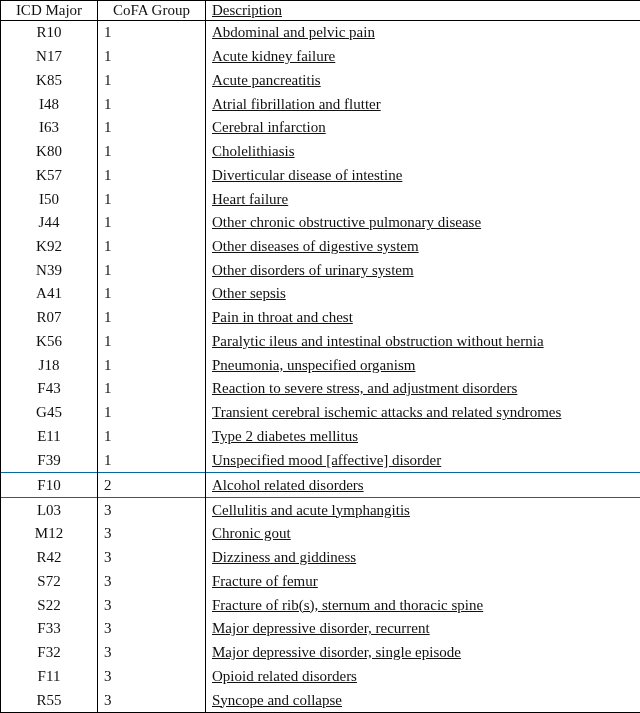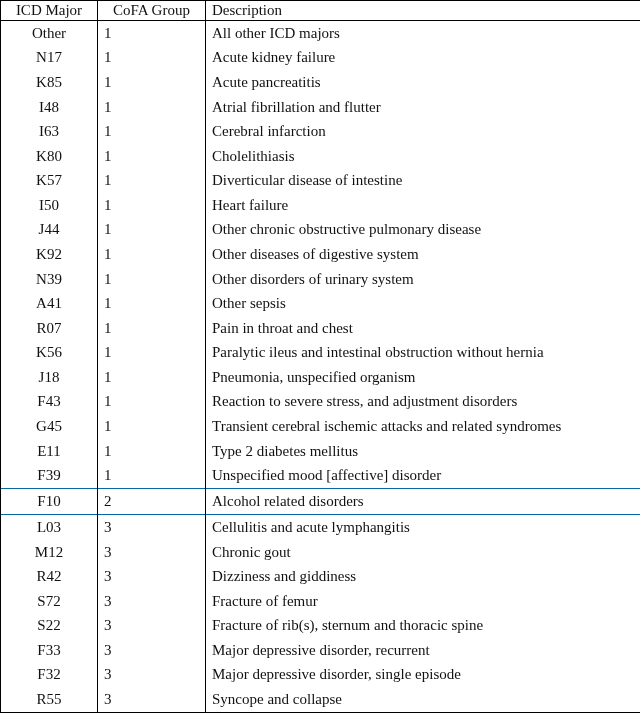--- a/index.html
+++ b/index.html
@@ -30,21 +30,21 @@
     white-space: nowrap;
     overflow: hidden;
     font-weight: normal;
     line-height: 1.25;
   }
   table.icd-table thead th {
     border-bottom: 1px solid #000000;
   }
   .col0 { text-align: center; margin-left: 45px; }
   .col1 { }
-  .col2 { text-align: left; padding-left: 8px; }
+  .col2 { text-align: left; padding-left: 8px; text-decoration: underline; }
   thead .col2 { text-align: left; padding-left: 8px; }
   tr.group-start td {
     border-top: 1px solid #0369a1;
   }
 </style>
 </head>
 <body>
 
 <table class="icd-table">
   <colgroup>
@@ -54,23 +54,23 @@
   </colgroup>
   <thead>
     <tr>
       <th class="col0">ICD Major</th>
       <th class="col1">CoFA Group</th>
       <th class="col2">Description</th>
     </tr>
   </thead>
   <tbody>
       <tr>
-        <td class="col0">Other</td>
-        <td class="col1">1</td>
-        <td class="col2">All other ICD majors</td>
+        <td class="col0">R10</td>
+        <td class="col1">1</td>
+        <td class="col2">Abdominal and pelvic pain</td>
       </tr>
       <tr>
         <td class="col0">N17</td>
         <td class="col1">1</td>
         <td class="col2">Acute kidney failure</td>
       </tr>
       <tr>
         <td class="col0">K85</td>
         <td class="col1">1</td>
         <td class="col2">Acute pancreatitis</td>
@@ -189,18 +189,23 @@
         <td class="col0">F33</td>
         <td class="col1">3</td>
         <td class="col2">Major depressive disorder, recurrent</td>
       </tr>
       <tr>
         <td class="col0">F32</td>
         <td class="col1">3</td>
         <td class="col2">Major depressive disorder, single episode</td>
       </tr>
       <tr>
+        <td class="col0">F11</td>
+        <td class="col1">3</td>
+        <td class="col2">Opioid related disorders</td>
+      </tr>
+      <tr>
         <td class="col0">R55</td>
         <td class="col1">3</td>
         <td class="col2">Syncope and collapse</td>
       </tr>
     </tbody>
 </table>
 
 </body></html>

